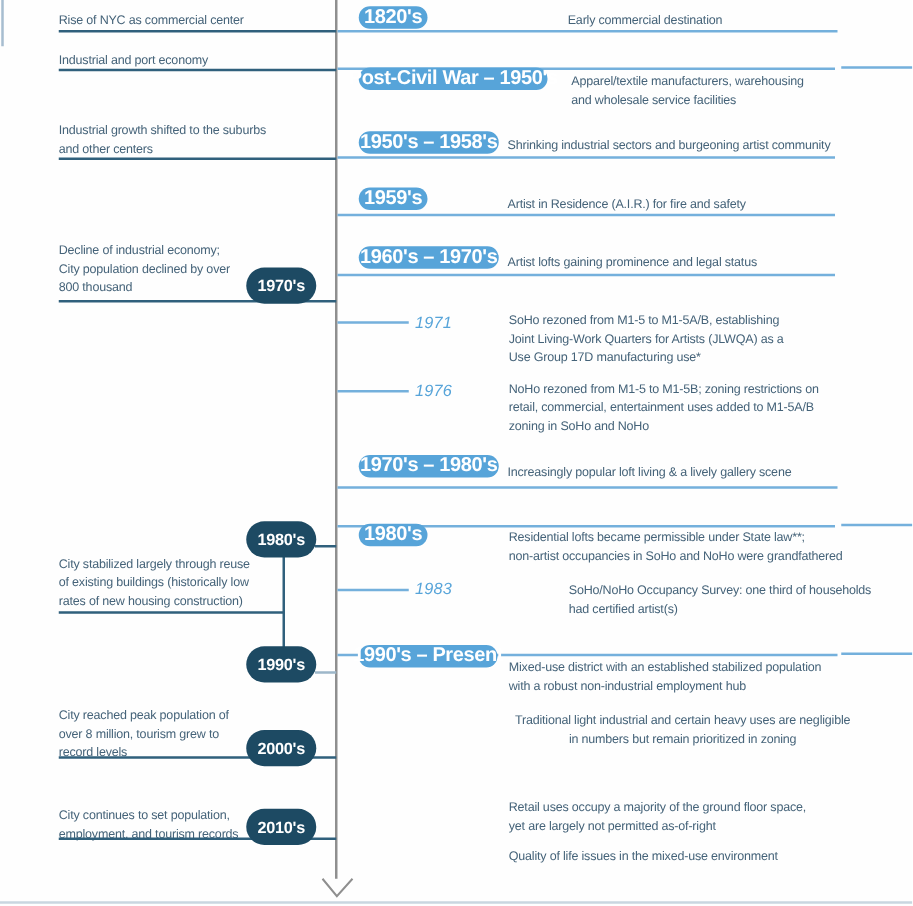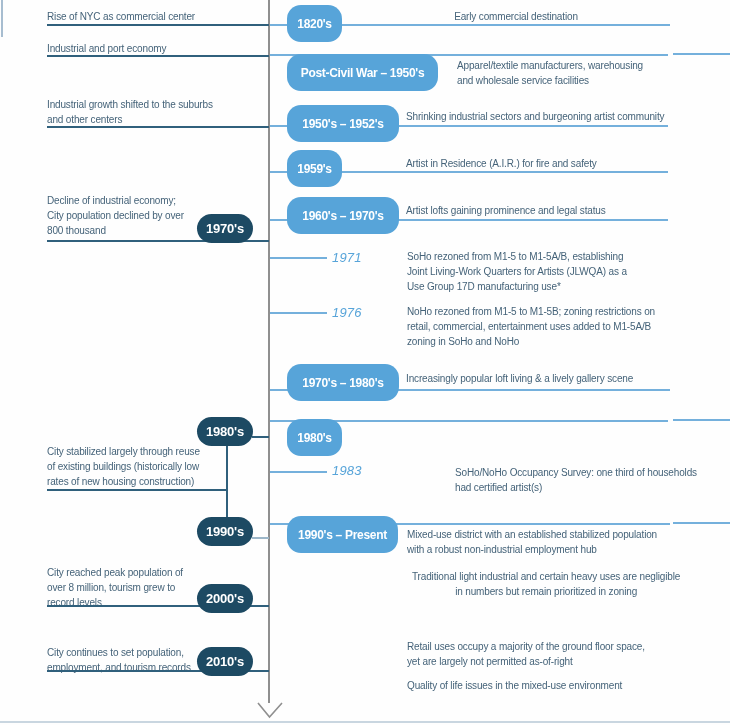--- a/index.html
+++ b/index.html
@@ -20,21 +20,21 @@
     white-space:pre-line;letter-spacing:-0.15px;
   }
   .note.center{text-align:center;}
   .rule{position:absolute;height:2px;}
   .rule.dark{background:var(--dline);height:1.5px;}
   .rule.light{background:var(--lline);height:1.5px;}
   .pill{
     position:absolute;display:flex;align-items:center;justify-content:center;
     color:#ffffff;font-weight:bold;white-space:nowrap;z-index:3;
   }
-  .pill.light{background:var(--light);height:37px;border-radius:14px;font-size:12px;letter-spacing:-0.3px;}
+  .pill.light{background:var(--light);height:18px;border-radius:14px;font-size:16px;letter-spacing:-0.3px;}
   .pill.dark{background:var(--dark);height:29px;border-radius:15px;font-size:13px;letter-spacing:-0.2px;}
   .year{position:absolute;color:var(--light);font-size:13px;letter-spacing:0.2px;z-index:2;font-style:italic;}
   .vbar{position:absolute;width:1.5px;}
   .axis{position:absolute;left:268px;top:0;width:2px;height:703px;background:var(--axis);z-index:1;}
   .rule,.vbar{z-index:2;}
 </style>
 </head>
 <body>
 
 <div id="stage">
@@ -88,21 +88,21 @@
   <div class="pill light" style="left:287px;top:5px;width:55px;">1820's</div>
   <div class="note center" style="left:406px;top:9px;width:220px;">Early commercial destination</div>
 
   <div class="rule light" style="left:270px;top:54px;width:398px;"></div>
   <div class="rule light" style="left:673px;top:53px;width:57px;"></div>
   <div class="pill light" style="left:287px;top:54px;width:151px;text-align:center;">Post-Civil War – 1950's</div>
   <div class="note" style="left:457px;top:58px;">Apparel/textile manufacturers, warehousing
 and wholesale service facilities</div>
 
   <div class="rule light" style="left:270px;top:125px;width:398px;"></div>
-  <div class="pill light" style="left:287px;top:105px;width:112px;">1950's – 1952's</div>
+  <div class="pill light" style="left:287px;top:105px;width:112px;">1950's – 1958's</div>
   <div class="note" style="left:406px;top:109px;">Shrinking industrial sectors and burgeoning artist community</div>
 
   <div class="rule light" style="left:270px;top:171px;width:398px;"></div>
   <div class="pill light" style="left:287px;top:150px;width:55px;">1959's</div>
   <div class="note" style="left:406px;top:156px;">Artist in Residence (A.I.R.) for fire and safety</div>
 
   <div class="rule light" style="left:270px;top:219px;width:398px;"></div>
   <div class="pill light" style="left:287px;top:197px;width:112px;">1960's – 1970's</div>
   <div class="note" style="left:406px;top:203px;">Artist lofts gaining prominence and legal status</div>
 
@@ -118,20 +118,22 @@
 retail, commercial, entertainment uses added to M1-5A/B
 zoning in SoHo and NoHo</div>
 
   <div class="rule light" style="left:270px;top:389px;width:400px;"></div>
   <div class="pill light" style="left:287px;top:364px;width:112px;">1970's – 1980's</div>
   <div class="note" style="left:406px;top:371px;">Increasingly popular loft living &amp; a lively gallery scene</div>
 
   <div class="rule light" style="left:270px;top:420px;width:398px;"></div>
   <div class="rule light" style="left:673px;top:419px;width:57px;"></div>
   <div class="pill light" style="left:287px;top:419px;width:55px;">1980's</div>
+  <div class="note" style="left:407px;top:423px;">Residential lofts became permissible under State law**;
+non-artist occupancies in SoHo and NoHo were grandfathered</div>
 
   <div class="rule light" style="left:270px;top:471px;width:57px;"></div>
   <div class="year" style="left:332px;top:463px;">1983</div>
   <div class="note" style="left:407px;top:465px;margin-left:48px;">SoHo/NoHo Occupancy Survey: one third of households
 had certified artist(s)</div>
 
   <div class="rule light" style="left:270px;top:523px;width:400px;"></div>
   <div class="rule light" style="left:673px;top:522px;width:57px;"></div>
   <div class="pill light" style="left:287px;top:516px;width:111px;">1990's – Present</div>
   <div class="note" style="left:407px;top:527px;">Mixed-use district with an established stabilized population

